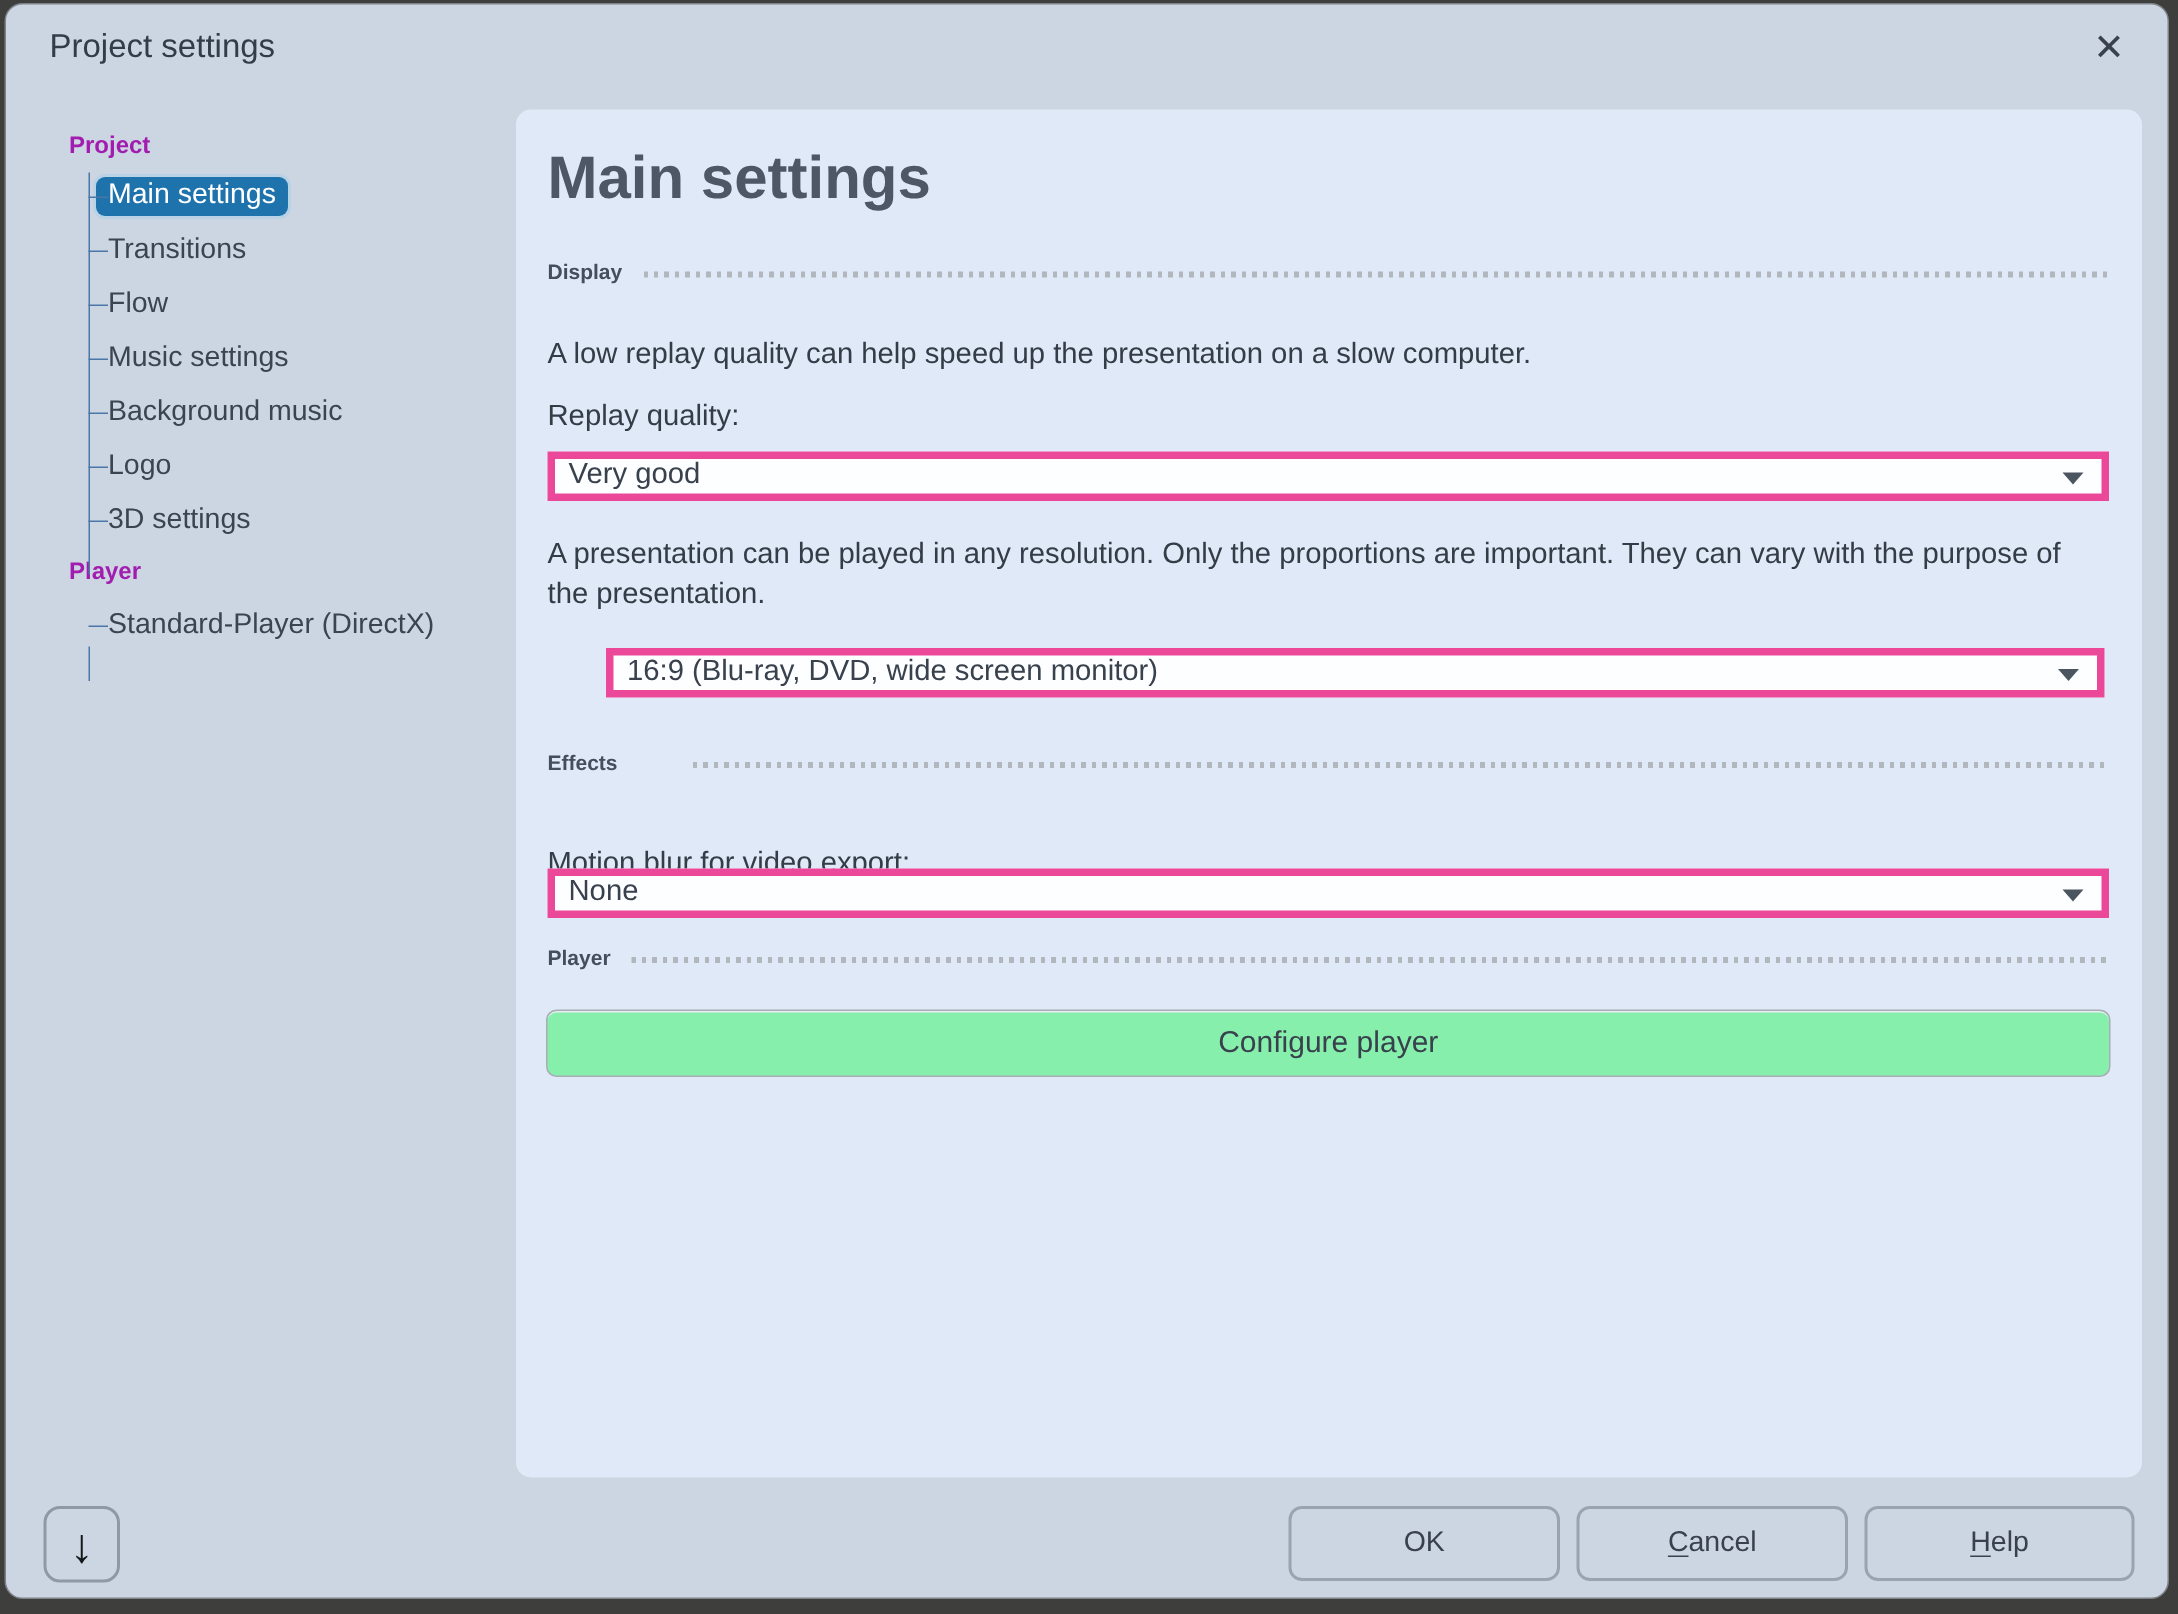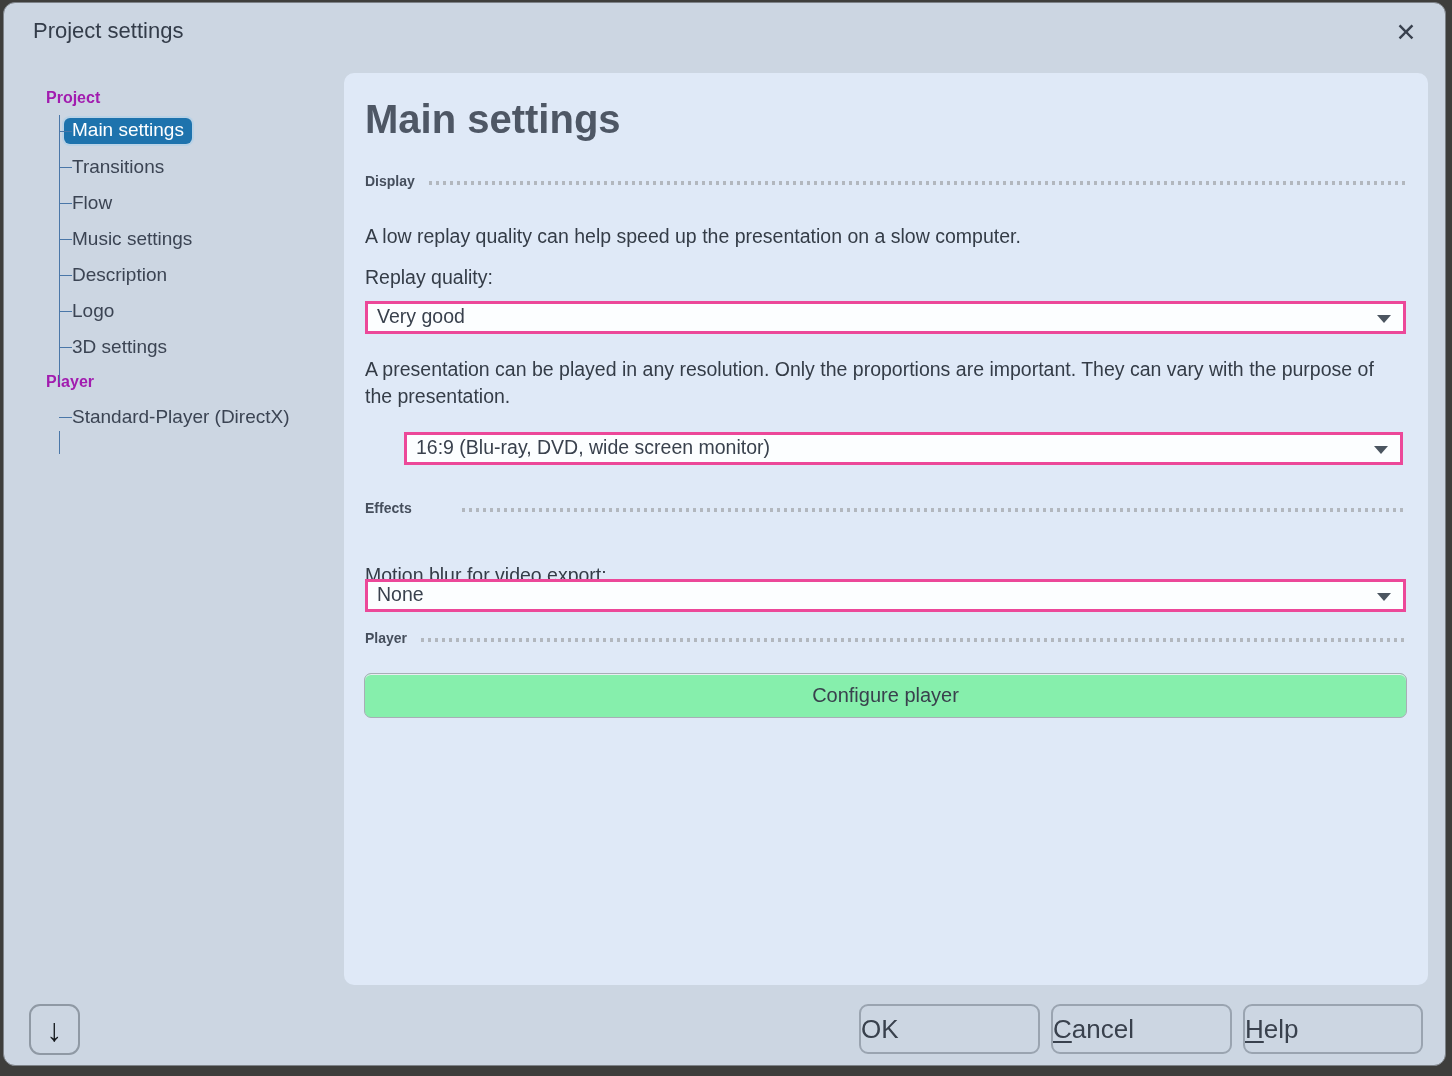--- a/index.html
+++ b/index.html
@@ -68,21 +68,21 @@
 
   .para {
     position:absolute; left:21px; font-size:19.5px; color:#343c47; line-height:27px;
   }
   .p-hint1  { top:150px; }
   .p-label1 { top:191px; }
   .p-hint2  { top:283px; max-width:1015px; }
   .p-label2 { top:471px;margin-top:18px; }
 
   .dropdown {
-    position:absolute; height:33px; background:#fcfeff; border:3px solid #ec4899;
+    position:absolute; height:33px; background:#fcfeff; border:5px solid #ec4899;
     display:flex; align-items:center; padding:0 12px 2px 9px;
     font-size:19.5px; color:#39414d; cursor:pointer;
   }
   .dd-arrow {
     margin-left:auto; width:0; height:0; margin-top:4px;
     border-left:7px solid transparent; border-right:7px solid transparent;
     border-top:8px solid #4b5560;
   }
   .dd1 { left:21px; top:228px; width:1041px; }
   .dd2 { left:60px; top:359px; width:999px;  }
@@ -93,22 +93,22 @@
     background:#86efac; border:1px solid #a8aeb6; border-radius:7px;
     box-shadow:inset 0 1px 0 #e9edf2;
     display:flex; align-items:center; justify-content:center;
     font-size:20px; color:#39414d; cursor:pointer;
   }
 
   
   .footer-btn {
     position:absolute; top:1001px; height:50px;
     background:transparent; border:2px solid #9aa4b0; border-radius:9px;
-    display:flex; align-items:center; justify-content:flex-start;
-    font-size:26px; color:#39414d; cursor:pointer;
+    display:flex; align-items:center; justify-content:center;
+    font-size:19px; color:#39414d; cursor:pointer;
   }
   .btn-ok     { left:855px;  width:181px; }
   .btn-cancel { left:1047px; width:181px; }
   .btn-help   { left:1239px; width:180px; }
   .u { text-decoration:underline; text-underline-offset:3px; }
 
   .collapse-btn {
     position:absolute; left:25px; top:1001px; width:51px; height:51px;
     border:2px solid #8f99a4; border-radius:11px;
     display:flex; align-items:center; justify-content:center;
@@ -134,21 +134,21 @@
     <div class="tree-item">
       <span>Transitions</span>
     </div>
     <div class="tree-item">
       <span>Flow</span>
     </div>
     <div class="tree-item">
       <span>Music settings</span>
     </div>
     <div class="tree-item">
-      <span>Description</span>
+      <span>Background music</span>
     </div>
     <div class="tree-item">
       <span>Logo</span>
     </div>
     <div class="tree-item">
       <span>3D settings</span>
     </div>
 
     <div class="tree-group second">Player</div>
     <div class="tree-item">

